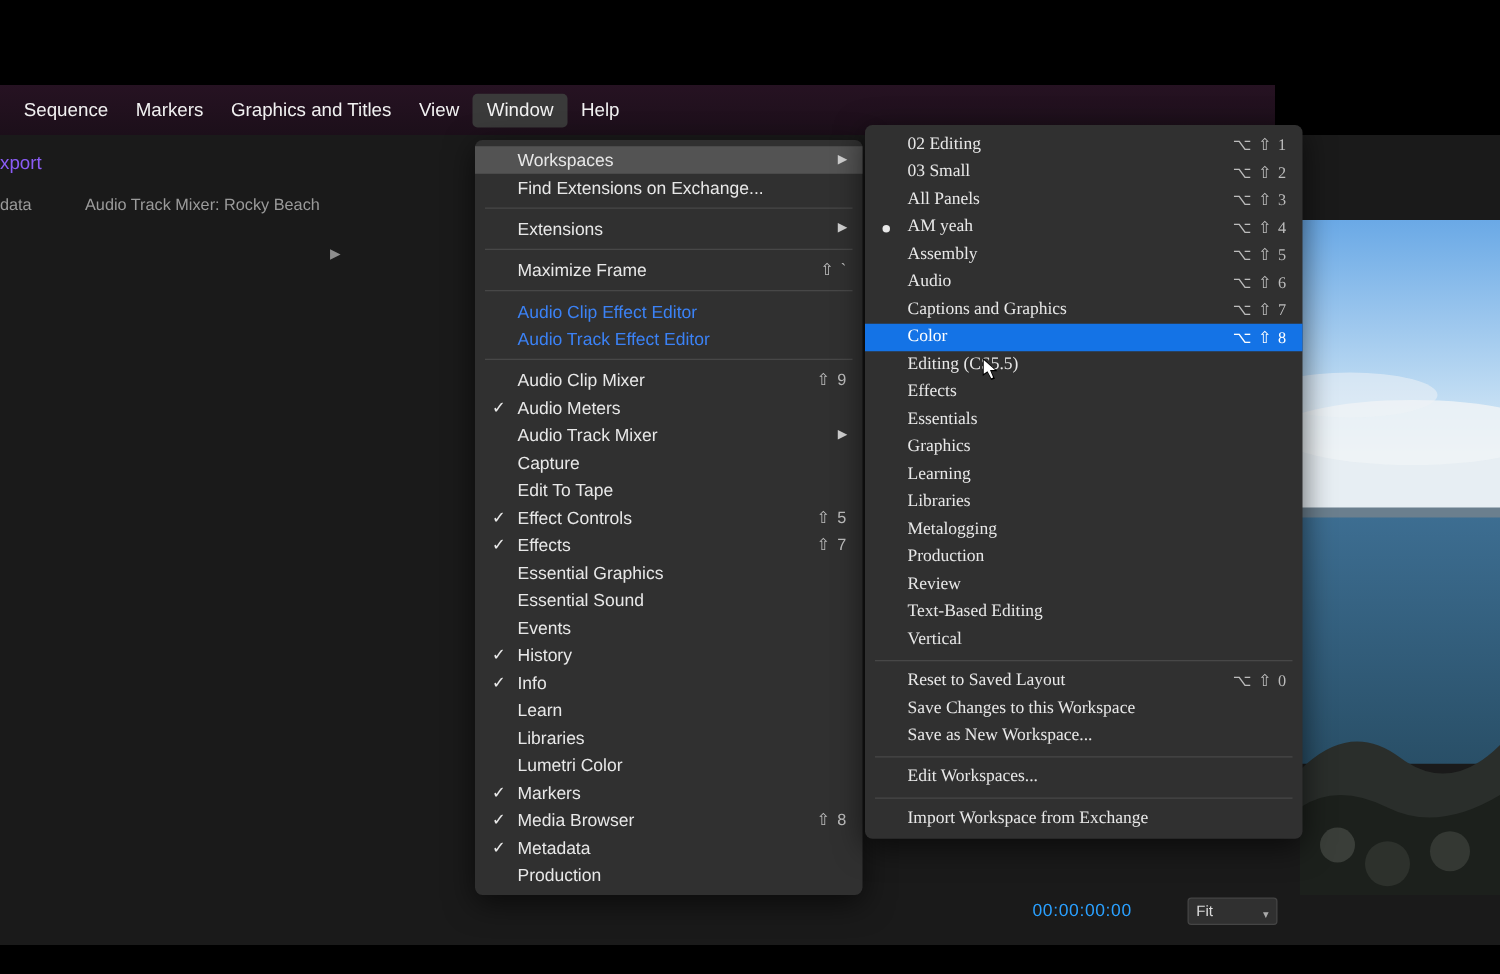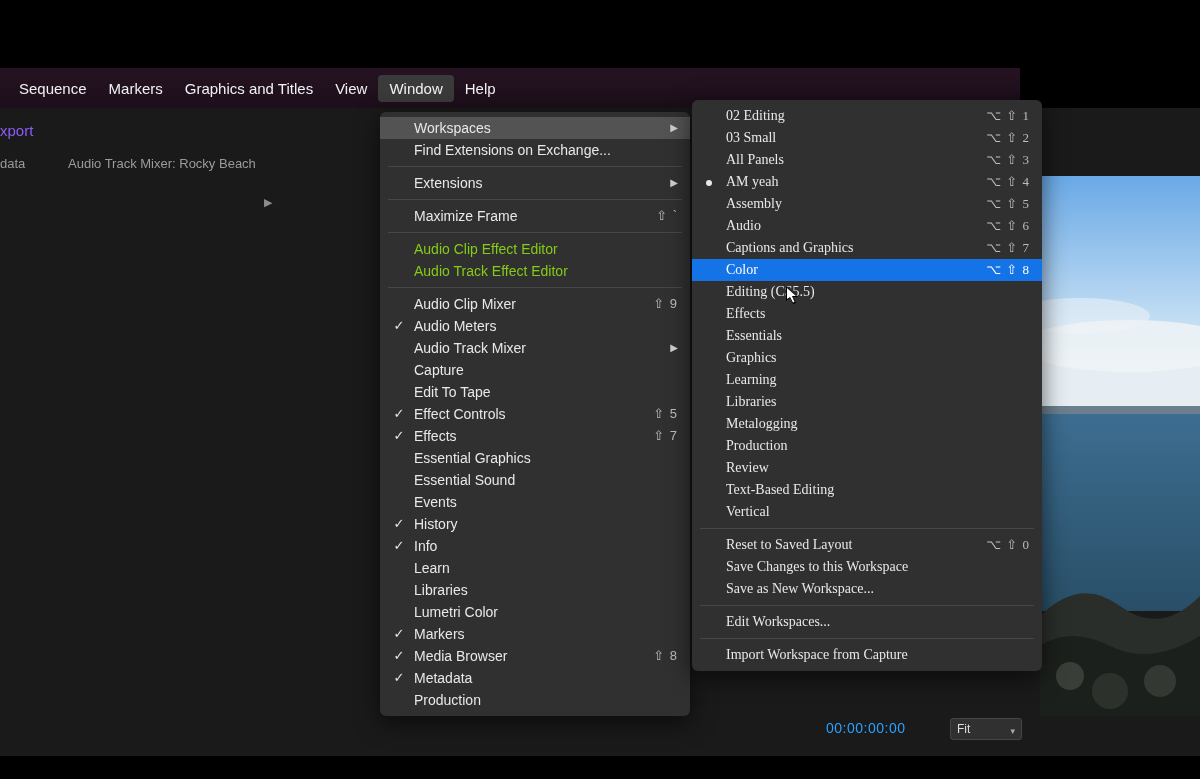--- a/index.html
+++ b/index.html
@@ -125,21 +125,21 @@
     cursor:default;
   }
   .menu .row.highlight{
     background:#535353;
   }
   .menu .row.selected{
     background:#1473e6;
     color:#fff;
   }
   .menu .row.disabled{
-    color:#84cc16;
+    color:#3b82f6;
   }
   .menu .row .check{
     position:absolute;
     left:12px; top:0;
     width:14px;
     text-align:center;
     font-size:13px;
   }
   .menu .row .dot{
     position:absolute;
@@ -290,19 +290,19 @@
     <div class="row"><span>Review</span></div>
     <div class="row"><span>Text-Based Editing</span></div>
     <div class="row"><span>Vertical</span></div>
     <div class="sep"></div>
     <div class="row"><span>Reset to Saved Layout</span><span class="short">⌥ ⇧ 0</span></div>
     <div class="row"><span>Save Changes to this Workspace</span></div>
     <div class="row"><span>Save as New Workspace...</span></div>
     <div class="sep"></div>
     <div class="row"><span>Edit Workspaces...</span></div>
     <div class="sep"></div>
-    <div class="row"><span>Import Workspace from Capture</span></div>
+    <div class="row"><span>Import Workspace from Exchange</span></div>
   </div>
 
 <svg class="cursor" viewBox="0 0 16 20">
   <polygon points="0,0 0,15 4,12 7,18 10,17 7,11 12,11" fill="#000"></polygon>
   <polygon points="1,2 1,13 4,11 7,16.5 8.5,16 6,10 10,10" fill="#fff"></polygon>
 </svg>
 
 </body></html>

